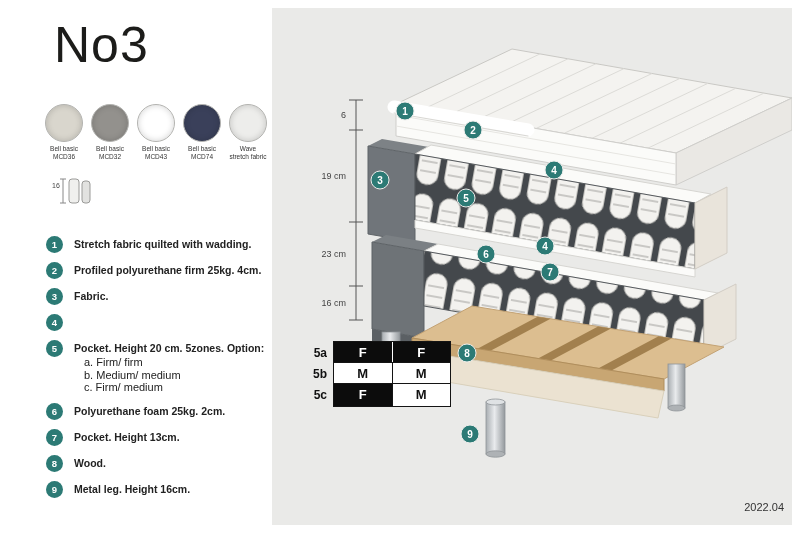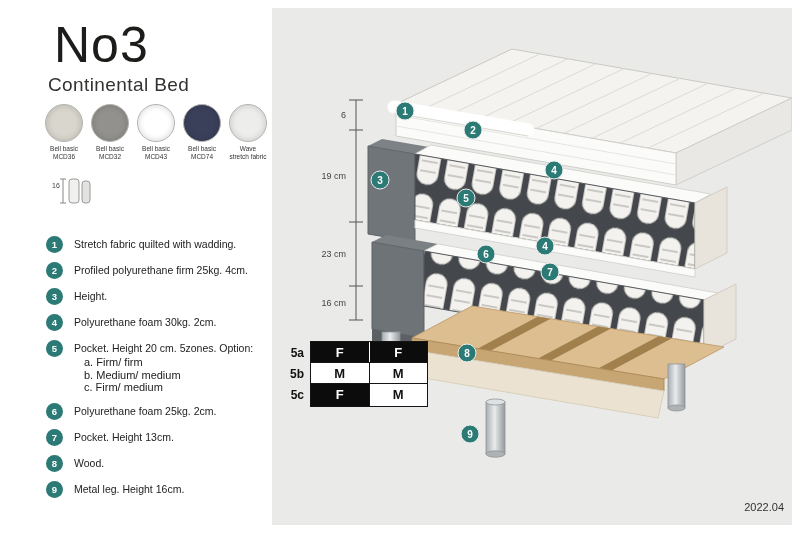--- a/index.html
+++ b/index.html
@@ -32,60 +32,59 @@
   .leg-icon{position:absolute;left:50px;top:172px;}
 
   .features{position:absolute;left:46px;top:236px;width:226px;}
   .feature{position:relative;padding-left:28px;margin-bottom:9px;min-height:17px;
     font-size:10.5px;color:#222;}
   .nbadge{
     position:absolute;left:0;top:0;width:17px;height:17px;border-radius:50%;
     background:#2c7a75;color:#fff;font-size:9.5px;font-weight:bold;
     display:flex;align-items:center;justify-content:center;
   }
-  .feature .txt{display:block;padding-top:2px;}
+  .feature .txt{display:block;padding-top:2px;font-weight:bold;}
   .options{font-size:11px;margin:2px 0 0 10px;line-height:12.5px;color:#222;}
 
   
   .panel{
     position:absolute;left:272px;top:8px;width:520px;height:517px;
     background:#eaeae8;
   }
   .panel svg{position:absolute;left:0;top:0;}
 
   .dim-label{font-size:9px;fill:#444;font-family:"Liberation Sans",sans-serif;}
   .dbadge circle{fill:#2c7a75;stroke:#eeeeec;stroke-width:1;}
   .dbadge text{
     fill:#fff;font-size:10px;font-weight:bold;text-anchor:middle;
     font-family:"Liberation Sans",sans-serif;
   }
 
   
   .firmness{position:absolute;left:10px;top:337px;}
-  .f-row{display:flex;align-items:center;height:15px;margin-bottom:6px;}
+  .f-row{display:flex;align-items:center;height:15px;margin-bottom:6px;margin-left:23px;}
   .f-label{width:22px;font-weight:bold;font-size:12px;text-align:right;
     margin-right:6px;color:#111;}
   .f-box{display:flex;width:118px;height:24px;border:1px solid #141414;
     box-sizing:border-box;background:#fff;}
   .f-cell{flex:1;display:flex;align-items:center;justify-content:center;
     font-weight:bold;font-size:13px;}
   .f-cell.dark{background:#0c0c0c;color:#fff;}
   .f-cell.light{background:#fff;color:#111;}
   .sep-w{border-left:1px solid #fff;}
   .sep-b{border-left:1px solid #141414;}
 
   .version{position:absolute;right:8px;bottom:12px;font-size:11px;color:#333;}
 </style>
 </head>
 <body>
 
 <div class="page">
 
   <h1 class="title">No3</h1>
-  <div class="subtitle">Continental Bed</div>
 
   <div class="swatches">
     <div class="swatch">
       <div class="dot" style="background: rgb(217, 214, 205);"></div>
       <div class="lbl">
         <span>Bell basic</span><br><span>MCD36</span>
       </div>
     </div>
     <div class="swatch">
       <div class="dot" style="background: rgb(147, 145, 141);"></div>
@@ -128,25 +127,24 @@
     <div class="feature">
       <span class="nbadge">1</span>
       <span class="txt">Stretch fabric quilted with wadding.</span>
     </div>
     <div class="feature">
       <span class="nbadge">2</span>
       <span class="txt">Profiled polyurethane firm 25kg. 4cm.</span>
     </div>
     <div class="feature">
       <span class="nbadge">3</span>
-      <span class="txt">Height.</span>
+      <span class="txt">Fabric.</span>
     </div>
     <div class="feature">
       <span class="nbadge">4</span>
-      <span class="txt">Polyurethane foam 30kg. 2cm.</span>
     </div>
     <div class="feature">
       <span class="nbadge">5</span>
       <span class="txt">Pocket. Height 20 cm. 5zones. Option:</span>
       <div class="options">
         <div>a. Firm/ firm</div>
         <div>b. Medium/ medium</div>
         <div>c. Firm/ medium</div>
       </div>
     </div>

